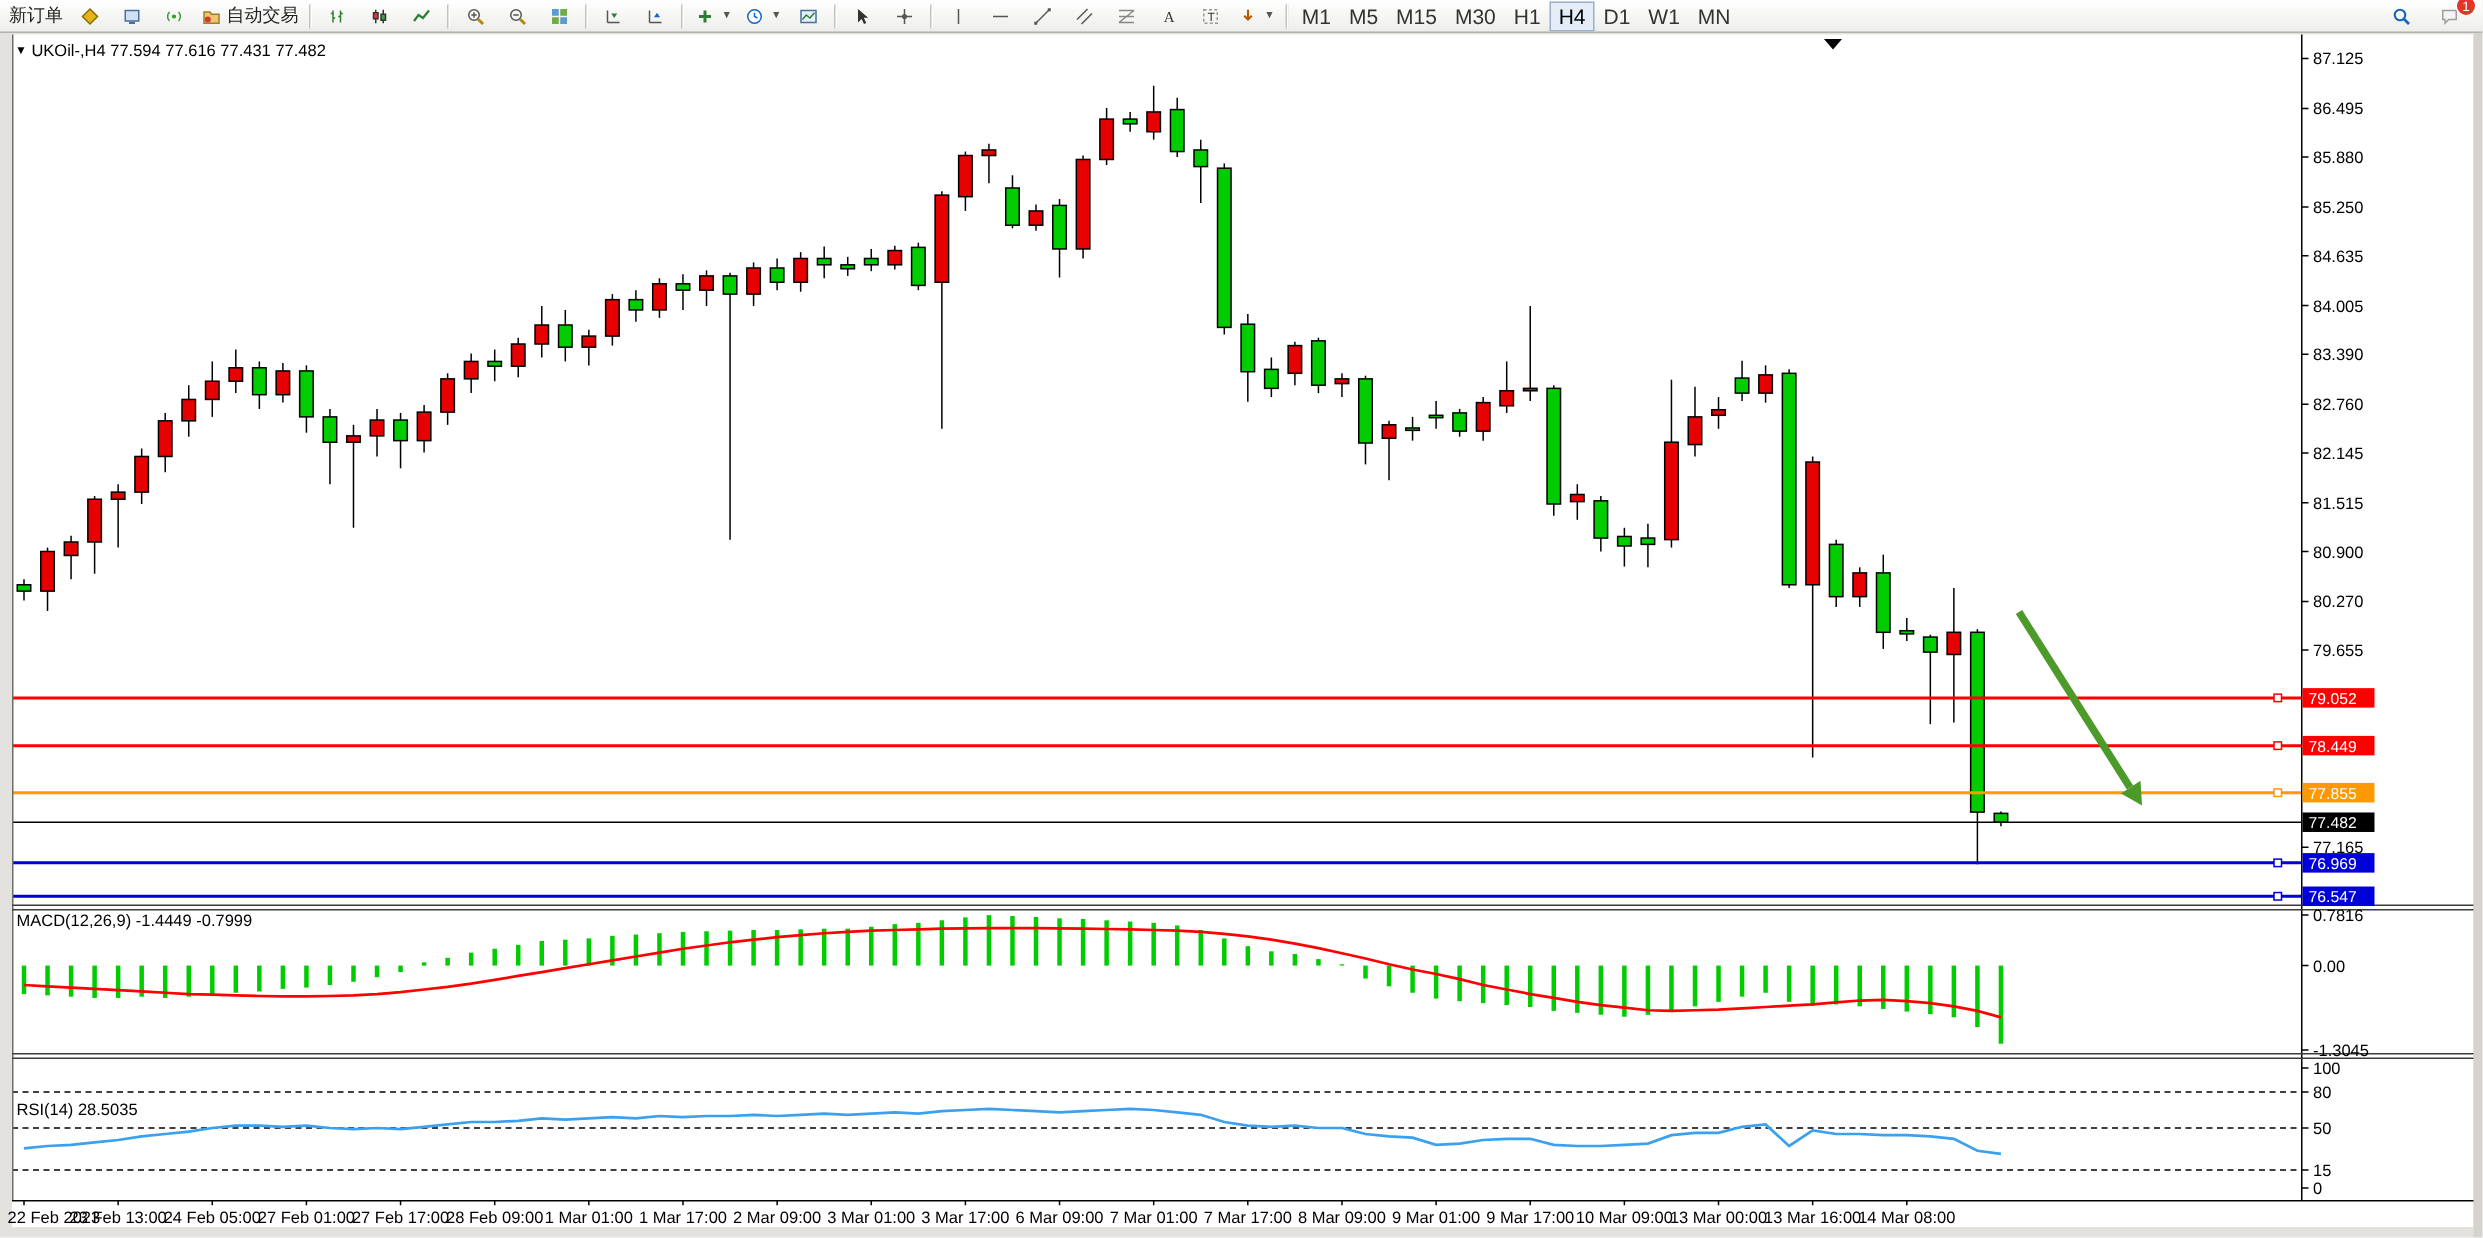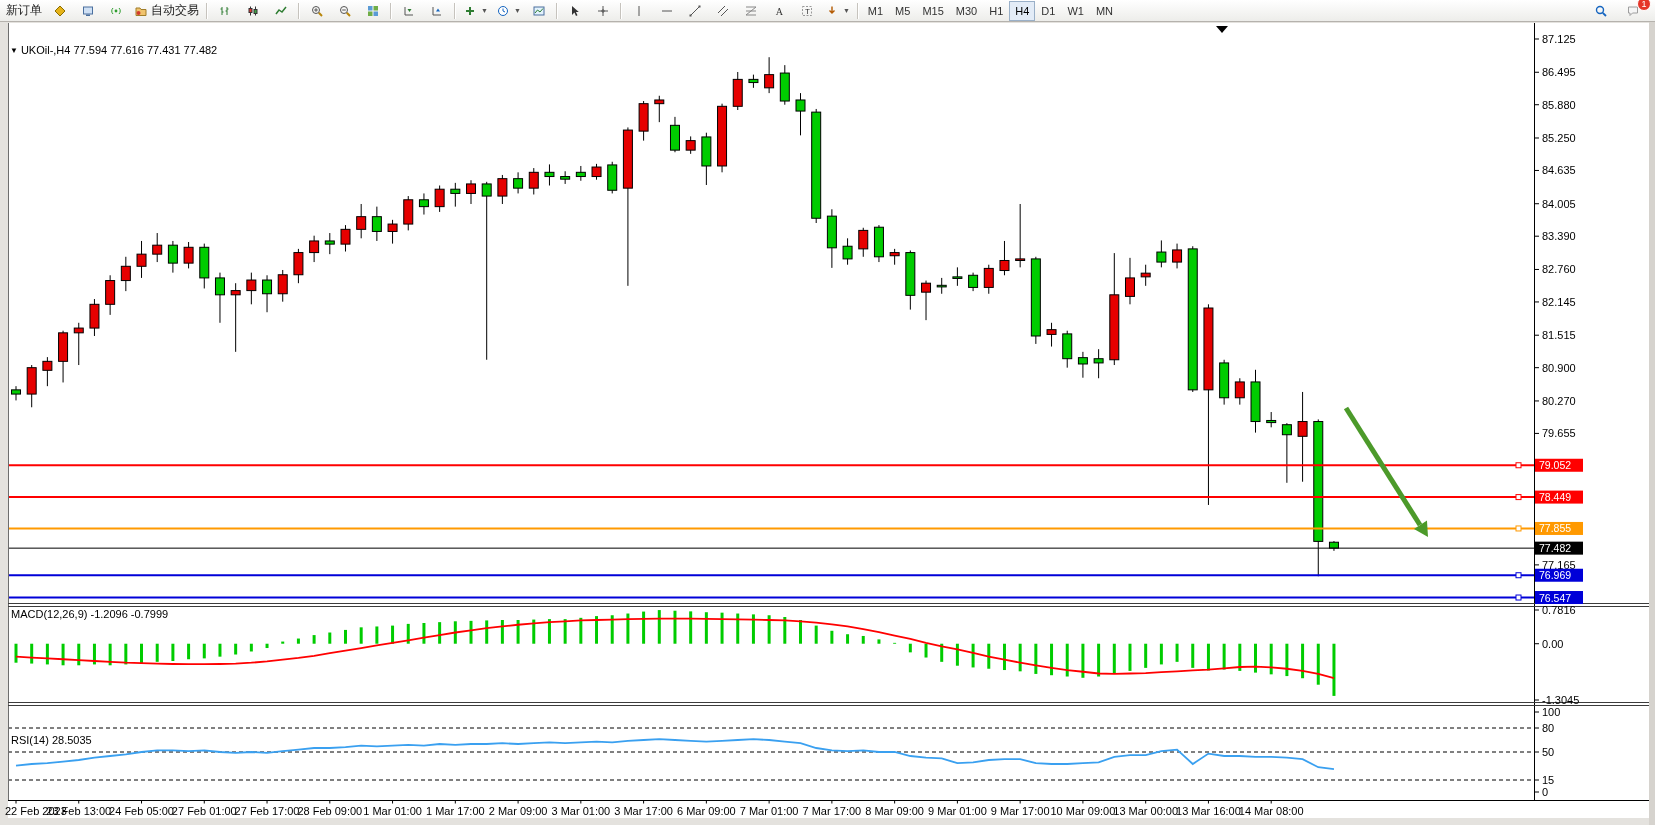--- a/index.html
+++ b/index.html
@@ -2,28 +2,28 @@
 <html><head>
 <meta charset="utf-8">
 <style>
   html,body{margin:0;padding:0}
   body{width:1655px;height:825px;background:#e4e2de;font-family:"Liberation Sans",sans-serif;overflow:hidden;position:relative}
   #toolbar{position:absolute;top:0;left:0;width:1655px;height:22px;background:linear-gradient(#ffffff,#ededea);border-bottom:1px solid #b5b2ad;display:flex;align-items:center;padding:0 2px;z-index:5;box-sizing:border-box}
   .tb-btn{height:20px;min-width:20px;display:inline-flex;align-items:center;justify-content:center;gap:3px;padding:0 3px;border:1px solid transparent;border-radius:2px;font-size:12px;color:#222;cursor:default;white-space:nowrap}
   .tb-btn .dd{font-size:7px;color:#555;margin-left:1px}
   .tb-sep{width:1px;height:16px;background:#c6c3bd;margin:0 3px;border-right:1px solid #fff}
   .tb-right{margin-left:auto;display:flex;align-items:center;gap:4px;padding-right:6px}
-  .tf-btn{font-size:11px;color:#333;padding:0 5px;height:18px;display:inline-flex;align-items:center;border:1px solid transparent}
+  .tf-btn{font-size:14px;color:#333;padding:0 5px;height:18px;display:inline-flex;align-items:center;border:1px solid transparent}
   .tf-btn.pressed{border:1px solid #9ab0c8;background:#e3ecf7;color:#000}
   .icon{display:inline-flex;width:14px;height:14px;align-items:center;justify-content:center}
   .badge{position:absolute;top:-4px;right:-5px;background:#e53528;color:#fff;border-radius:50%;width:12px;height:12px;font-size:9px;line-height:12px;text-align:center;border:1px solid #fff}
   .chat-wrap{position:relative}
   #chart-svg{position:absolute;left:0;top:0;z-index:1}
   .ovl{position:absolute;z-index:3;font-size:11px;color:#000;white-space:nowrap}
-  #symbol-label{left:10px;top:44px}
+  #symbol-label{left:10px;top:28px}
   #macd-label{left:11px;top:608px}
   #rsi-label{left:11px;top:734px}
   .tri{font-size:8px;margin-right:3px;vertical-align:1px}
 </style>
 </head>
 <body>
 
 <div id="toolbar">
     <span class="tb-btn">
       <span>新订单</span>
@@ -260,21 +260,21 @@
           <svg width="12" height="12" viewBox="0 0 12 12">
             <path d="M1.5 2 h9 v6 h-5 l-2.5 2.5 v-2.5 h-1.5 z" fill="#f5f5f5" stroke="#9e9e9e"></path>
           </svg>
         </span>
         <span class="badge">1</span>
       </span>
     </span>
   </div>
 
 <div id="symbol-label" class="ovl"><span class="tri">▼</span><span>UKOil-,H4 77.594 77.616 77.431 77.482</span></div>
-<div id="macd-label" class="ovl">MACD(12,26,9) -1.2096 -0.7999</div>
+<div id="macd-label" class="ovl">MACD(12,26,9) -1.4449 -0.7999</div>
 <div id="rsi-label" class="ovl">RSI(14) 28.5035</div>
 
 <svg id="chart-svg" width="1655" height="825">
     <rect x="8" y="23" width="1641" height="795" fill="#ffffff"></rect>
     <rect x="1649" y="22" width="6" height="803" fill="#d6d3ce"></rect>
     <g>
       <line x1="8" y1="728" x2="1534" y2="728" stroke="#000" stroke-width="1" stroke-dasharray="4,3"></line>
       <line x1="8" y1="752" x2="1534" y2="752" stroke="#000" stroke-width="1" stroke-dasharray="4,3"></line>
       <line x1="8" y1="780" x2="1534" y2="780" stroke="#000" stroke-width="1" stroke-dasharray="4,3"></line>
     </g>

